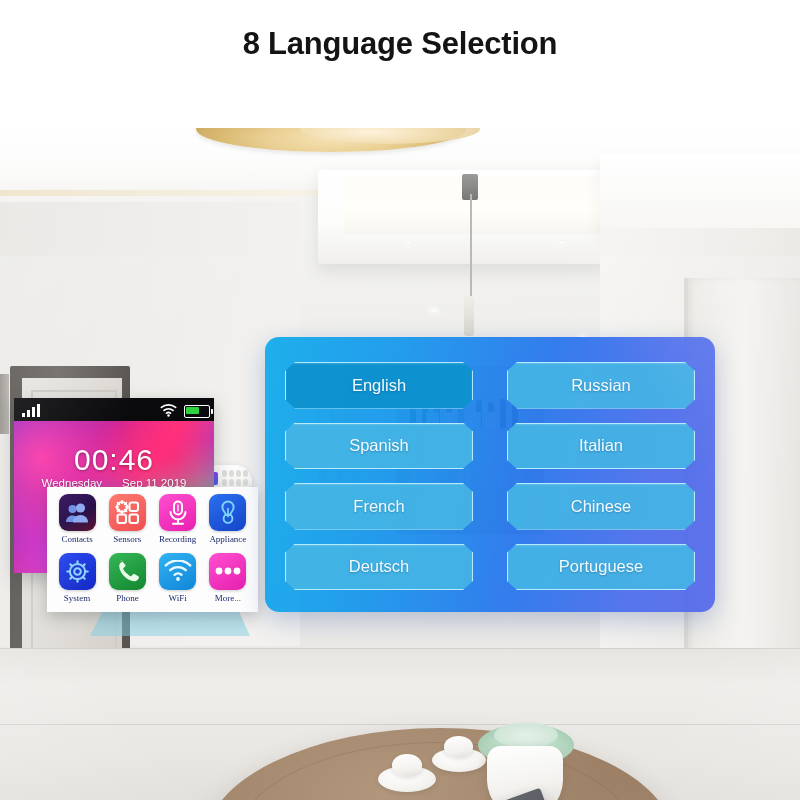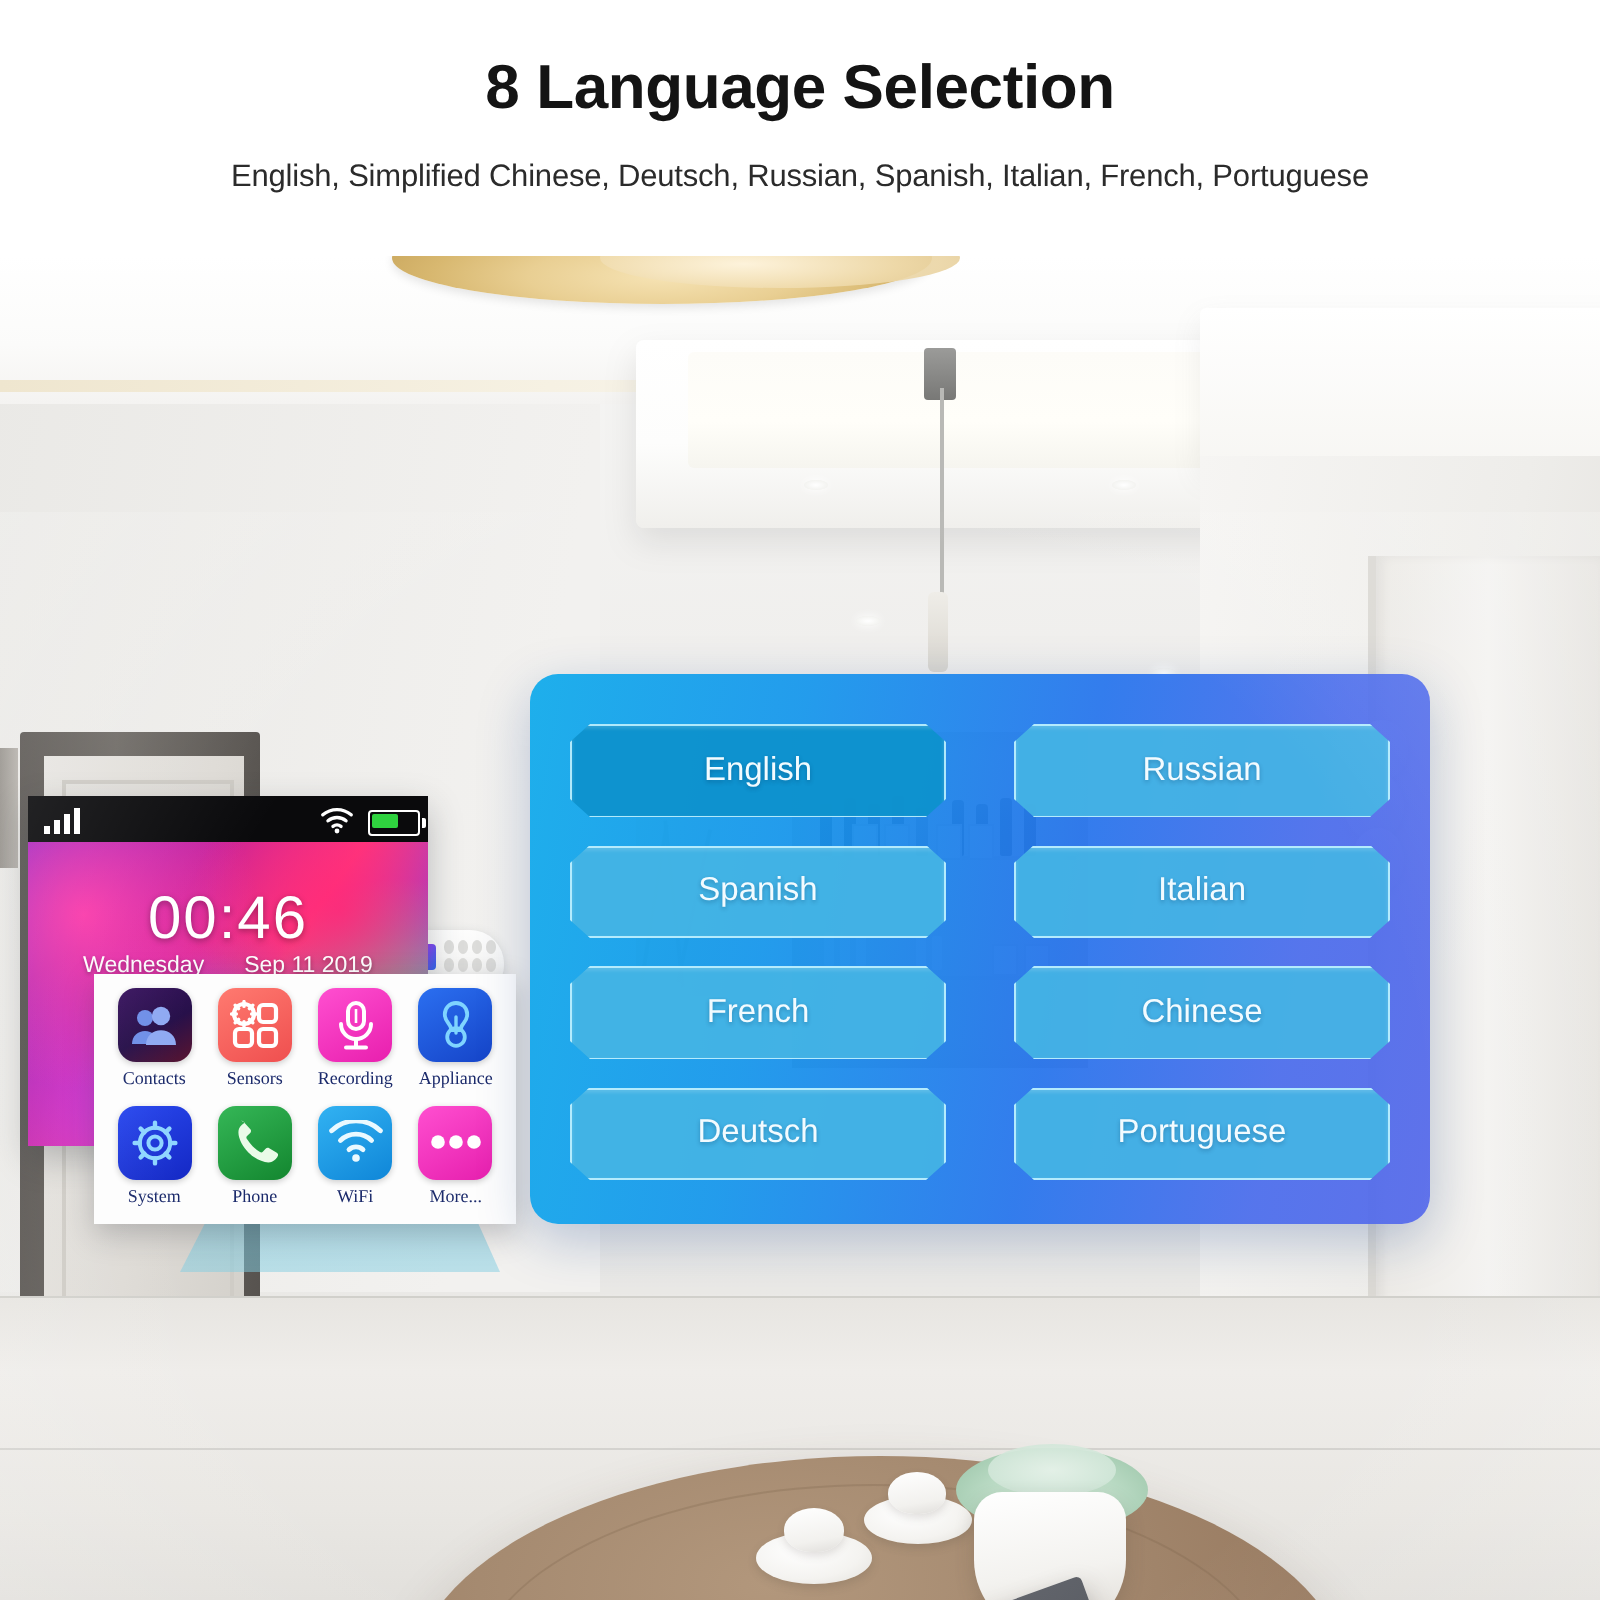--- a/index.html
+++ b/index.html
@@ -203,21 +203,20 @@
   .vignette{position:absolute;left:0;top:128px;width:800px;height:672px;z-index:36;pointer-events:none;
     background:radial-gradient(ellipse at 50% 45%,rgba(255,255,255,0) 55%,rgba(255,255,255,.22) 100%);}
 </style>
 </head>
 <body>
 
 <div id="page">
 
   <div class="header">
     <div class="header-title">8 Language Selection</div>
-    <div class="header-sub">English, Simplified Chinese, Deutsch, Russian, Spanish, Italian, French, Portuguese</div>
   </div>
 
   <div class="room">
 
     <div class="wall-main"></div>
     <div class="wall-left"></div>
 
     <div class="ceiling"></div>
     <div class="ceiling-gold"></div>
     <div class="ceiling-gold2"></div>

